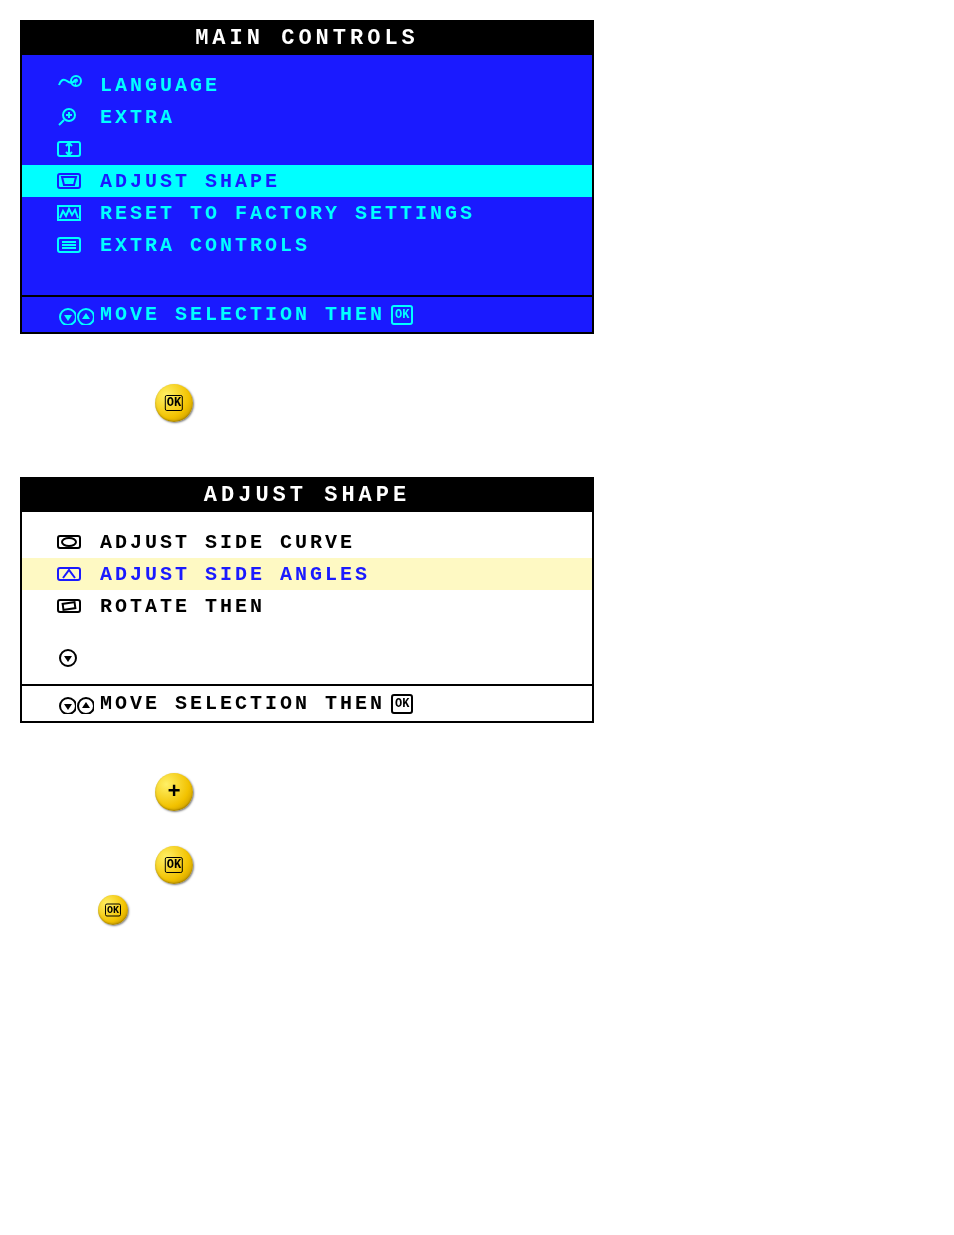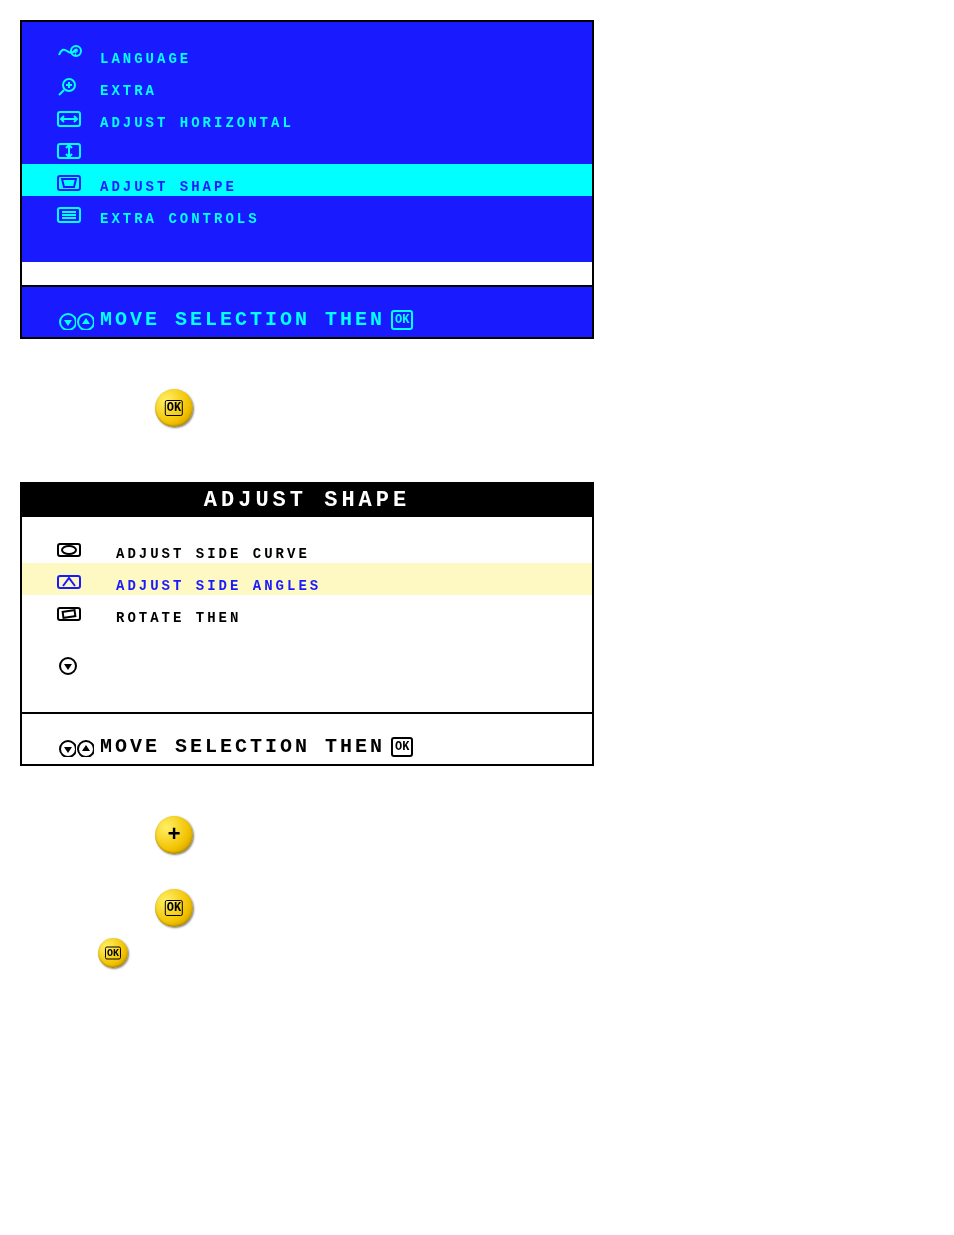--- a/index.html
+++ b/index.html
@@ -23,45 +23,44 @@
     font-size: 22px;
     letter-spacing: 4px;
   }
   .osd-body {
     padding: 14px 0 4px 0;
   }
   .osd-body.blue-bg { background: #1a1aff; }
   .osd-body.white-bg { background: #ffffff; }
   .osd-row {
     display: flex;
-    align-items: flex-end;
+    align-items: center;
     padding: 1px 10px 1px 34px;
     height: 30px;
-    font-size: 14px;
+    font-size: 20px;
     letter-spacing: 3px;
   }
   .osd-row .icon-slot {
     width: 44px;
     display: flex;
     align-items: center;
     justify-content: flex-start;
   }
   .blue-bg .osd-row { color: #00ffff; }
-  .white-bg .osd-row { color: #000000; gap: 16px; }
+  .white-bg .osd-row { color: #000000; }
   .osd-row.selected        { background: #00ffff; color: #1a1aff; }
   .white-bg .osd-row.selected { background: #fef9c3; color: #1a1aff; }
   .osd-spacer { height: 20px; }
   .osd-footer {
     border-top: 2px solid #000;
     display: flex;
     align-items: center;
-    padding: 21px 10px 6px 34px;
+    padding: 6px 10px 6px 34px;
     font-size: 20px;
     letter-spacing: 3px;
-    margin-top: 23px;
   }
   .blue-bg + .osd-footer, .osd-footer.blue { background:#1a1aff; color:#00ffff; }
   .osd-footer.white { background:#ffffff; color:#000000; }
   .osd-footer .icon-slot {
     width: 44px;
     display:flex;
     align-items:center;
     gap:0;
   }
   .hw-button {
@@ -165,20 +164,21 @@
         <path d="M7 16 L13 8 L19 16" fill="none" stroke="currentColor" stroke-width="2"></path>
       </g>
     <g id="i-rotate">
         <rect x="2" y="6" width="22" height="12" rx="2" fill="none" stroke="currentColor" stroke-width="2"></rect>
         <rect x="7" y="9" width="12" height="6" fill="none" stroke="currentColor" stroke-width="2" transform="rotate(-8 13 12)"></rect>
       </g>
   </defs>
 </svg>
 
 <div class="osd-panel">
+  <div class="osd-title">MAIN CONTROLS</div>
   <div class="osd-body blue-bg">
 
     <div class="osd-row">
       <span class="icon-slot">
           <svg width="26" height="24">
             <use href="#i-language"></use>
           </svg>
         </span>
       <span>LANGUAGE</span>
     </div>
@@ -186,39 +186,39 @@
       <span class="icon-slot">
           <svg width="26" height="24">
             <use href="#i-zoom"></use>
           </svg>
         </span>
       <span>EXTRA</span>
     </div>
     <div class="osd-row">
       <span class="icon-slot">
           <svg width="26" height="24">
-            <use href="#i-horiz"></use>
-          </svg>
-        </span>
-      <span>ADJUST HORIZONTAL</span>
-    </div>
-    <div class="osd-row">
-      <span class="icon-slot">
-          <svg width="26" height="24">
             <use href="#i-vert"></use>
           </svg>
         </span>
     </div>
     <div class="osd-row selected">
       <span class="icon-slot">
           <svg width="26" height="24">
             <use href="#i-shape"></use>
           </svg>
         </span>
       <span>ADJUST SHAPE</span>
+    </div>
+    <div class="osd-row">
+      <span class="icon-slot">
+          <svg width="26" height="24">
+            <use href="#i-reset"></use>
+          </svg>
+        </span>
+      <span>RESET TO FACTORY SETTINGS</span>
     </div>
     <div class="osd-row">
       <span class="icon-slot">
           <svg width="26" height="24">
             <use href="#i-extra"></use>
           </svg>
         </span>
       <span>EXTRA CONTROLS</span>
     </div>
 

